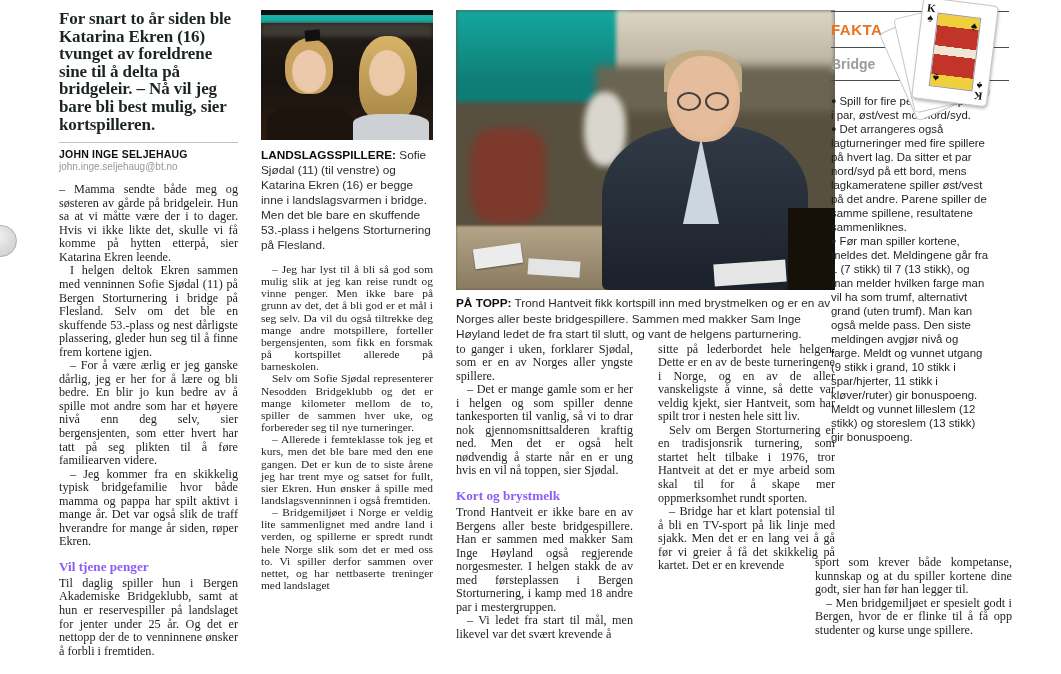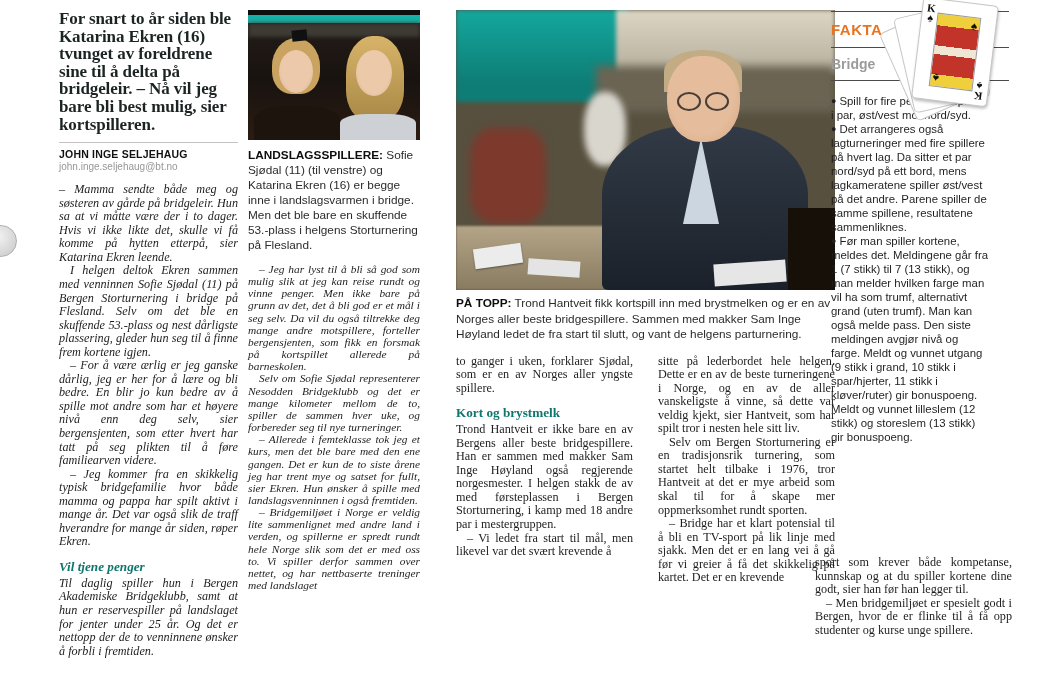--- a/index.html
+++ b/index.html
@@ -5,28 +5,28 @@
   html,body{margin:0;padding:0;}
   body{background:#ffffff;font-family:"Liberation Serif","DejaVu Serif",serif;color:#1d1d1d;}
   .page{position:relative;width:1061px;height:674px;background:#fff;overflow:hidden;}
 
   
   .col1{position:absolute;left:59px;top:10px;width:179px;}
   .headline{font-size:17px;line-height:17.6px;font-weight:600;color:#1c2423;letter-spacing:-0.1px;margin:0 0 9px 0;}
   .byline-rule{border:0;border-top:1px solid #c2c2c2;margin:0 0 5px 0;}
   .byline-name{font-family:"Liberation Sans","DejaVu Sans",sans-serif;font-size:10.5px;font-weight:bold;color:#111;letter-spacing:.2px;}
   .byline-email{font-family:"Liberation Sans","DejaVu Sans",sans-serif;font-size:10px;color:#979797;margin-top:1px;}
-  .body-col{margin-top:11px;font-style:italic;}
+  .body-col{margin-top:11px;}
   .col1 p.body, .main-col p.body, .col5 p.body{font-size:12.2px;line-height:13.55px;text-align:justify;margin:0;}
   .col2 p.body{font-size:11.4px;line-height:12.15px;text-align:justify;margin:0;}
   p.indent{text-indent:11px;}
-  .subhead{font-size:13.2px;font-weight:bold;margin:10px 0 2px 0;color:#0f766e;}
-
-  
-  .col2{position:absolute;left:248px;top:10px;width:172px;}
+  .subhead{font-size:13.2px;font-weight:bold;margin:10px 0 2px 0;color:#8b5cf6;}
+
+  
+  .col2{position:absolute;left:261px;top:10px;width:172px;}
   .caption{font-family:"Liberation Sans","DejaVu Sans",sans-serif;font-size:11.8px;line-height:15px;color:#2b2b2b;margin:8px 0 0 0;}
   .caption b{color:#0d0d0d;}
   .col2 .body-col{margin-top:10px;}
 
   
   .photo-girls{position:relative;width:172px;height:130px;overflow:hidden;background:linear-gradient(180deg,#241d18 0%,#191310 55%,#2b1c12 100%);}
   .photo-girls *{position:absolute;}
   .pg-topdark{left:0;top:0;width:100%;height:5px;background:#0c100f;}
   .pg-teal{left:0;top:5px;width:100%;height:8px;background:#16b1a7;filter:blur(.6px);}
   .pg-under{left:0;top:13px;width:100%;height:14px;background:#3d3b33;filter:blur(2px);}
@@ -52,21 +52,21 @@
   .pm-cards2{left:72px;top:250px;width:52px;height:16px;background:#e4e4e4;transform:rotate(4deg);}
   .pm-body{left:146px;top:116px;width:206px;height:164px;border-radius:42% 42% 6px 6px;background:linear-gradient(180deg,#313a46,#1b212a);}
   .pm-shirt{left:227px;top:128px;width:36px;height:86px;background:#ccd6e0;clip-path:polygon(50% 0,0 100%,100% 100%);}
   .pm-hair{left:208px;top:40px;width:78px;height:42px;border-radius:50% 50% 0 0;background:#c3ab84;}
   .pm-head{left:211px;top:46px;width:73px;height:86px;border-radius:46%;background:radial-gradient(ellipse at 48% 40%,#e6bd9c 0 60%,#d3a océ582 100%);background:radial-gradient(ellipse at 48% 40%,#e6bd9c 0 60%,#d0a582 100%);}
   .pm-glass1{left:221px;top:82px;width:20px;height:15px;border:2px solid rgba(45,40,38,.85);border-radius:50%;}
   .pm-glass2{left:249px;top:82px;width:20px;height:15px;border:2px solid rgba(45,40,38,.85);border-radius:50%;}
   .pm-bag{left:332px;top:198px;width:47px;height:82px;background:#161009;}
   .pm-paper{left:258px;top:252px;width:72px;height:22px;background:#e6e6e6;transform:rotate(-4deg);}
   .main .caption{line-height:15.5px;margin-top:6px;}
-  .main-cols{display:flex;gap:25px;margin-top:12px;font-family:Liberation Serif, serif;}
+  .main-cols{display:flex;gap:25px;font-family:Liberation Serif, serif;}
   .main-col{width:184px;}
 
   
   .fakta{position:absolute;left:831px;top:11px;width:178px;font-family:"Liberation Sans","DejaVu Sans",sans-serif;}
   .fk-rule{border:0;border-top:1px solid #4a4a4a;margin:0;}
   .fk-title{font-size:15px;font-weight:bold;letter-spacing:.5px;margin:9px 0;}
   .fk-sub{font-size:14px;font-weight:bold;color:#9b9b9b;margin:8px 0;}
   .fk-bullets{margin-top:13px;padding-right:20px;}
   .fk-bullets p{font-size:11.4px;line-height:14px;color:#1f1f1f;margin:0;}
   .fk-dot{font-size:9px;vertical-align:1px;margin-right:3px;}
@@ -152,20 +152,21 @@
       <div class="pm-head"></div>
       <div class="pm-glass1"></div>
       <div class="pm-glass2"></div>
       <div class="pm-bag"></div>
       <div class="pm-paper"></div>
     </div>
     <p class="caption"><b>PÅ TOPP:</b><span> Trond Hantveit fikk kortspill inn med brystmelken og er en av Norges aller beste bridgespillere. Sammen med makker Sam Inge Høyland ledet de fra start til slutt, og vant de helgens parturnering.</span></p>
     <div class="main-cols">
       <div class="main-col">
         <p class="body">to ganger i uken, forklarer Sjødal, som er en av Norges aller yngste spillere.</p>
+        <p class="body indent">– Det er mange gamle som er her i helgen og som spiller denne tankesporten til vanlig, så vi to drar nok gjennomsnittsalderen kraftig ned. Men det er også helt nødvendig å starte når en er ung hvis en vil nå toppen, sier Sjødal.</p>
         <h3 class="subhead">Kort og brystmelk</h3>
         <p class="body">Trond Hantveit er ikke bare en av Bergens aller beste bridgespillere. Han er sammen med makker Sam Inge Høyland også regjerende norgesmester. I helgen stakk de av med førsteplassen i Bergen Storturnering, i kamp med 18 andre par i mestergruppen.</p>
         <p class="body indent">– Vi ledet fra start til mål, men likevel var det svært krevende å</p>
       </div>
       <div class="main-col">
         <p class="body">sitte på lederbordet hele helgen. Dette er en av de beste turneringene i Norge, og en av de aller vanskeligste å vinne, så dette var veldig kjekt, sier Hantveit, som har spilt tror i nesten hele sitt liv.</p>
         <p class="body indent">Selv om Bergen Storturnering er en tradisjonsrik turnering, som startet helt tilbake i 1976, tror Hantveit at det er mye arbeid som skal til for å skape mer oppmerksomhet rundt sporten.</p>
         <p class="body indent">– Bridge har et klart potensial til å bli en TV-sport på lik linje med sjakk. Men det er en lang vei å gå før vi greier å få det skikkelig på kartet. Det er en krevende</p>
       </div>
     </div>

